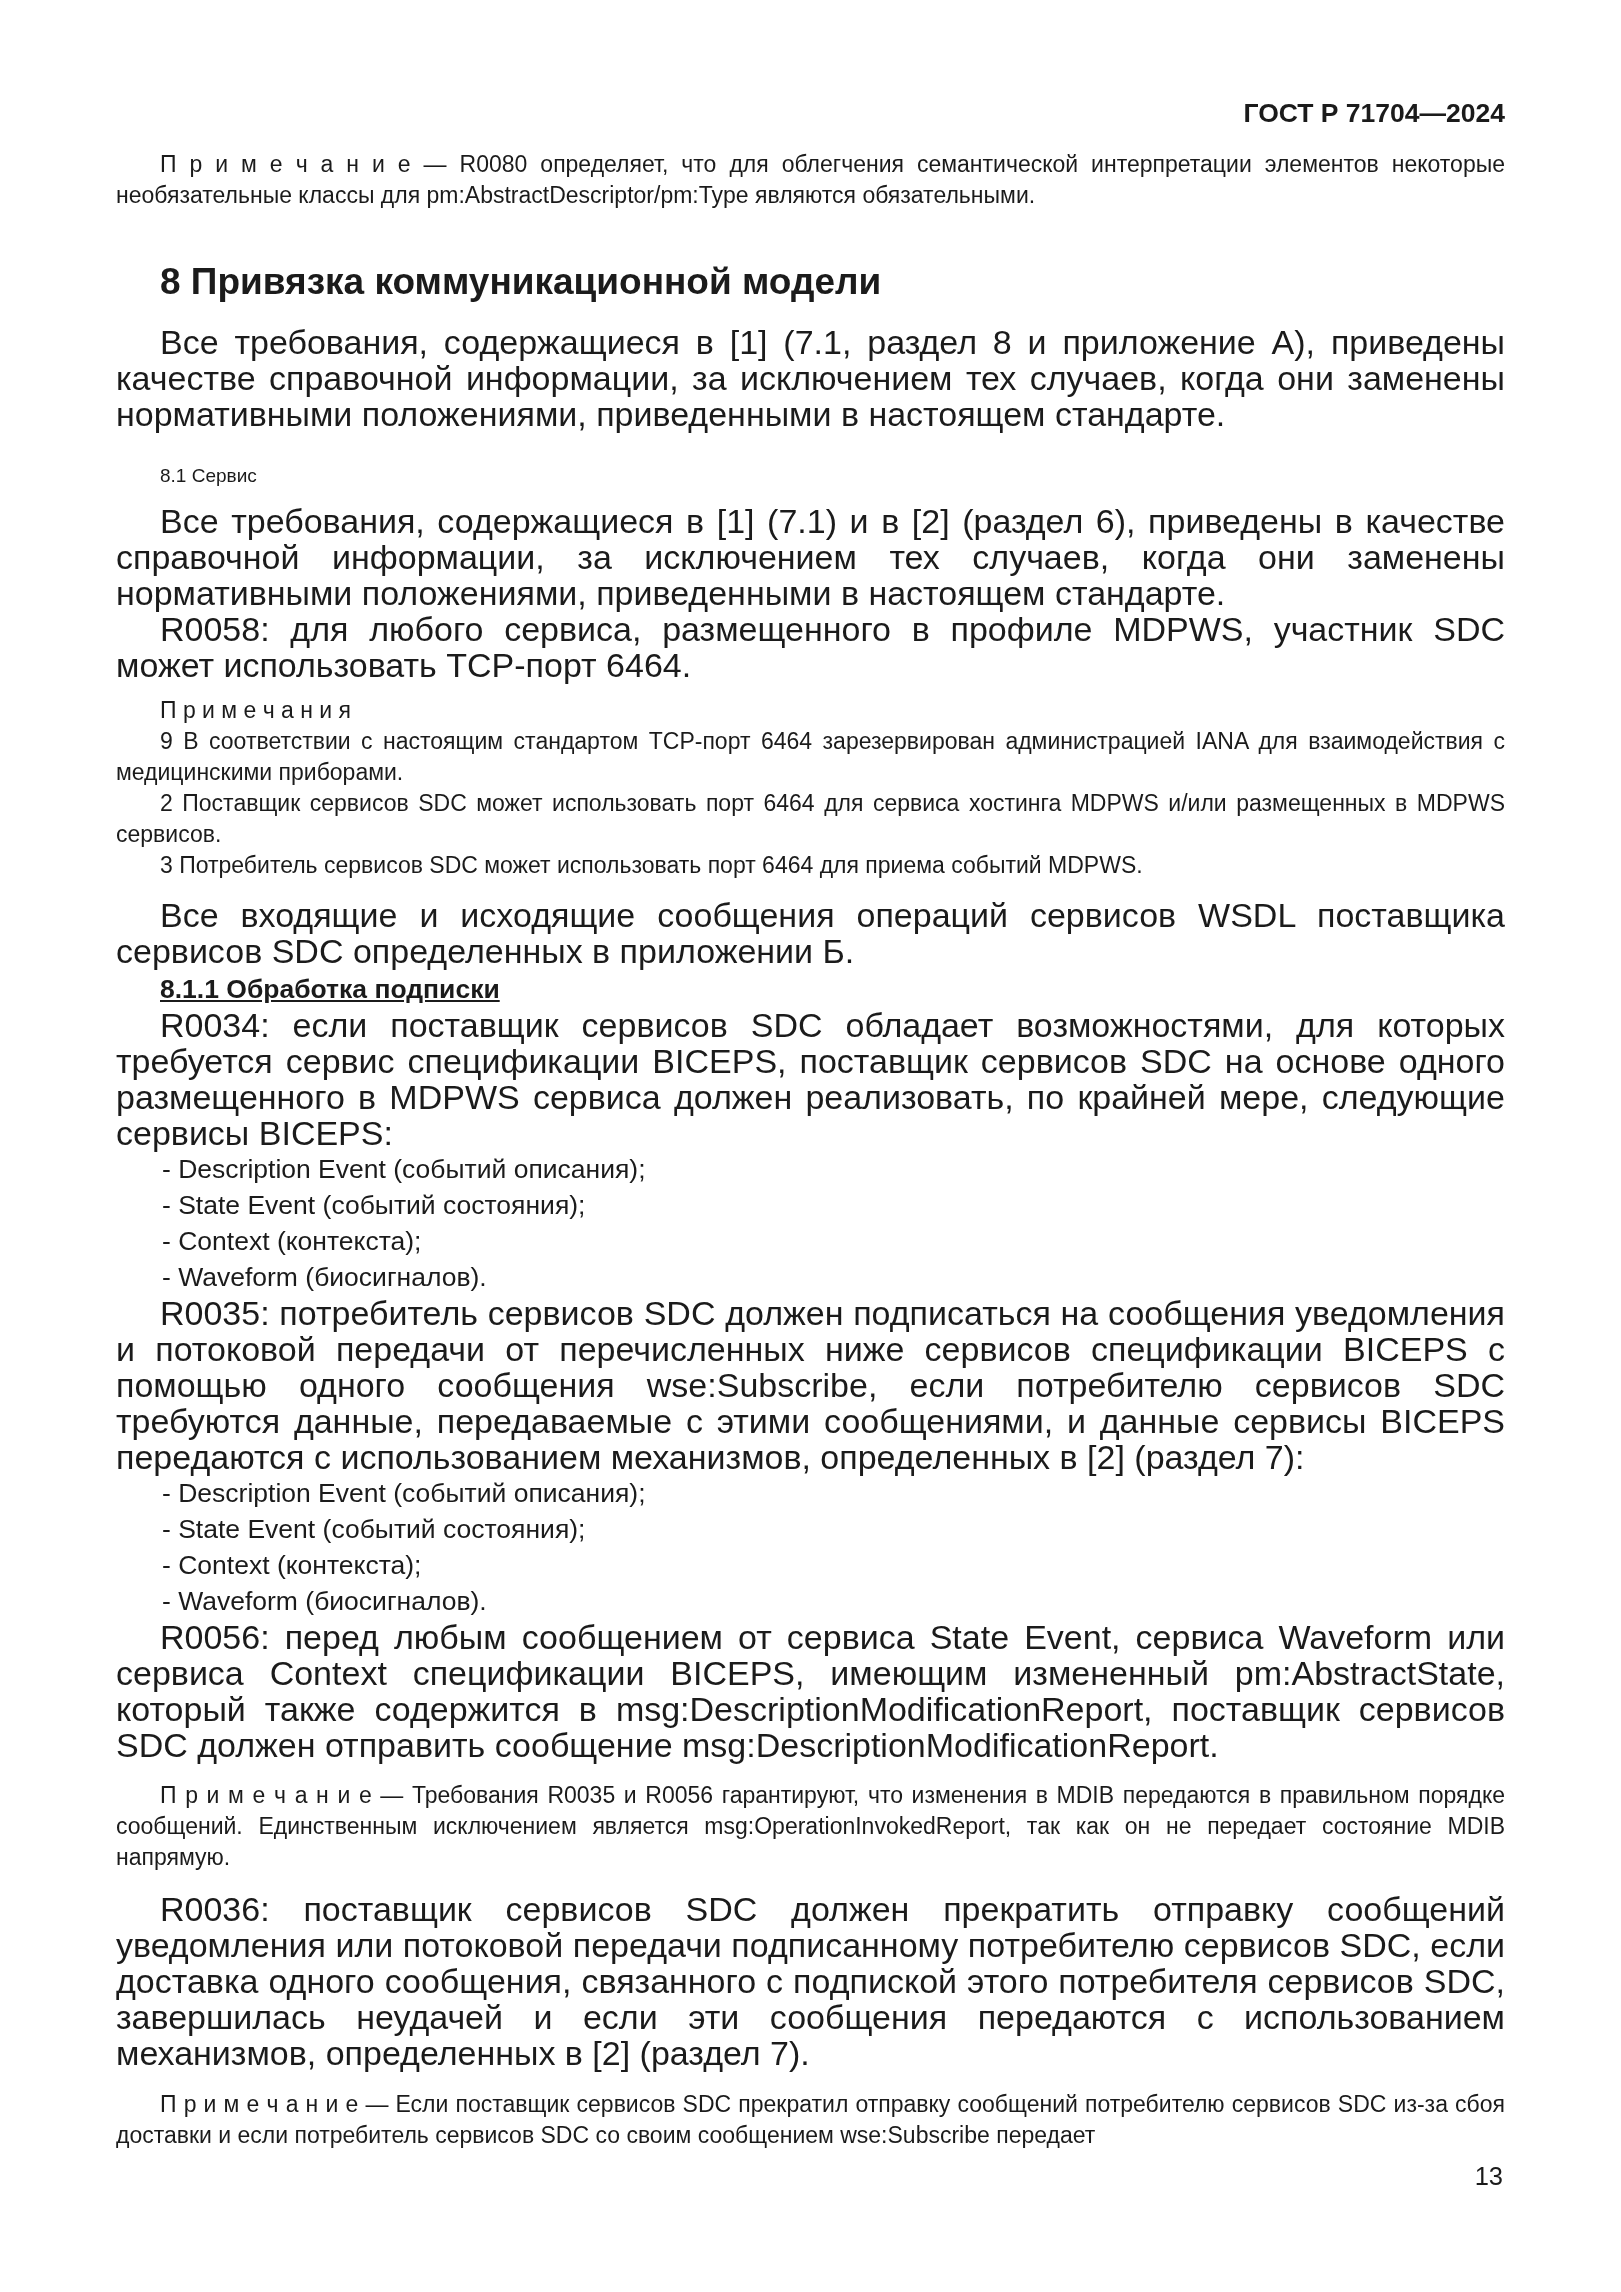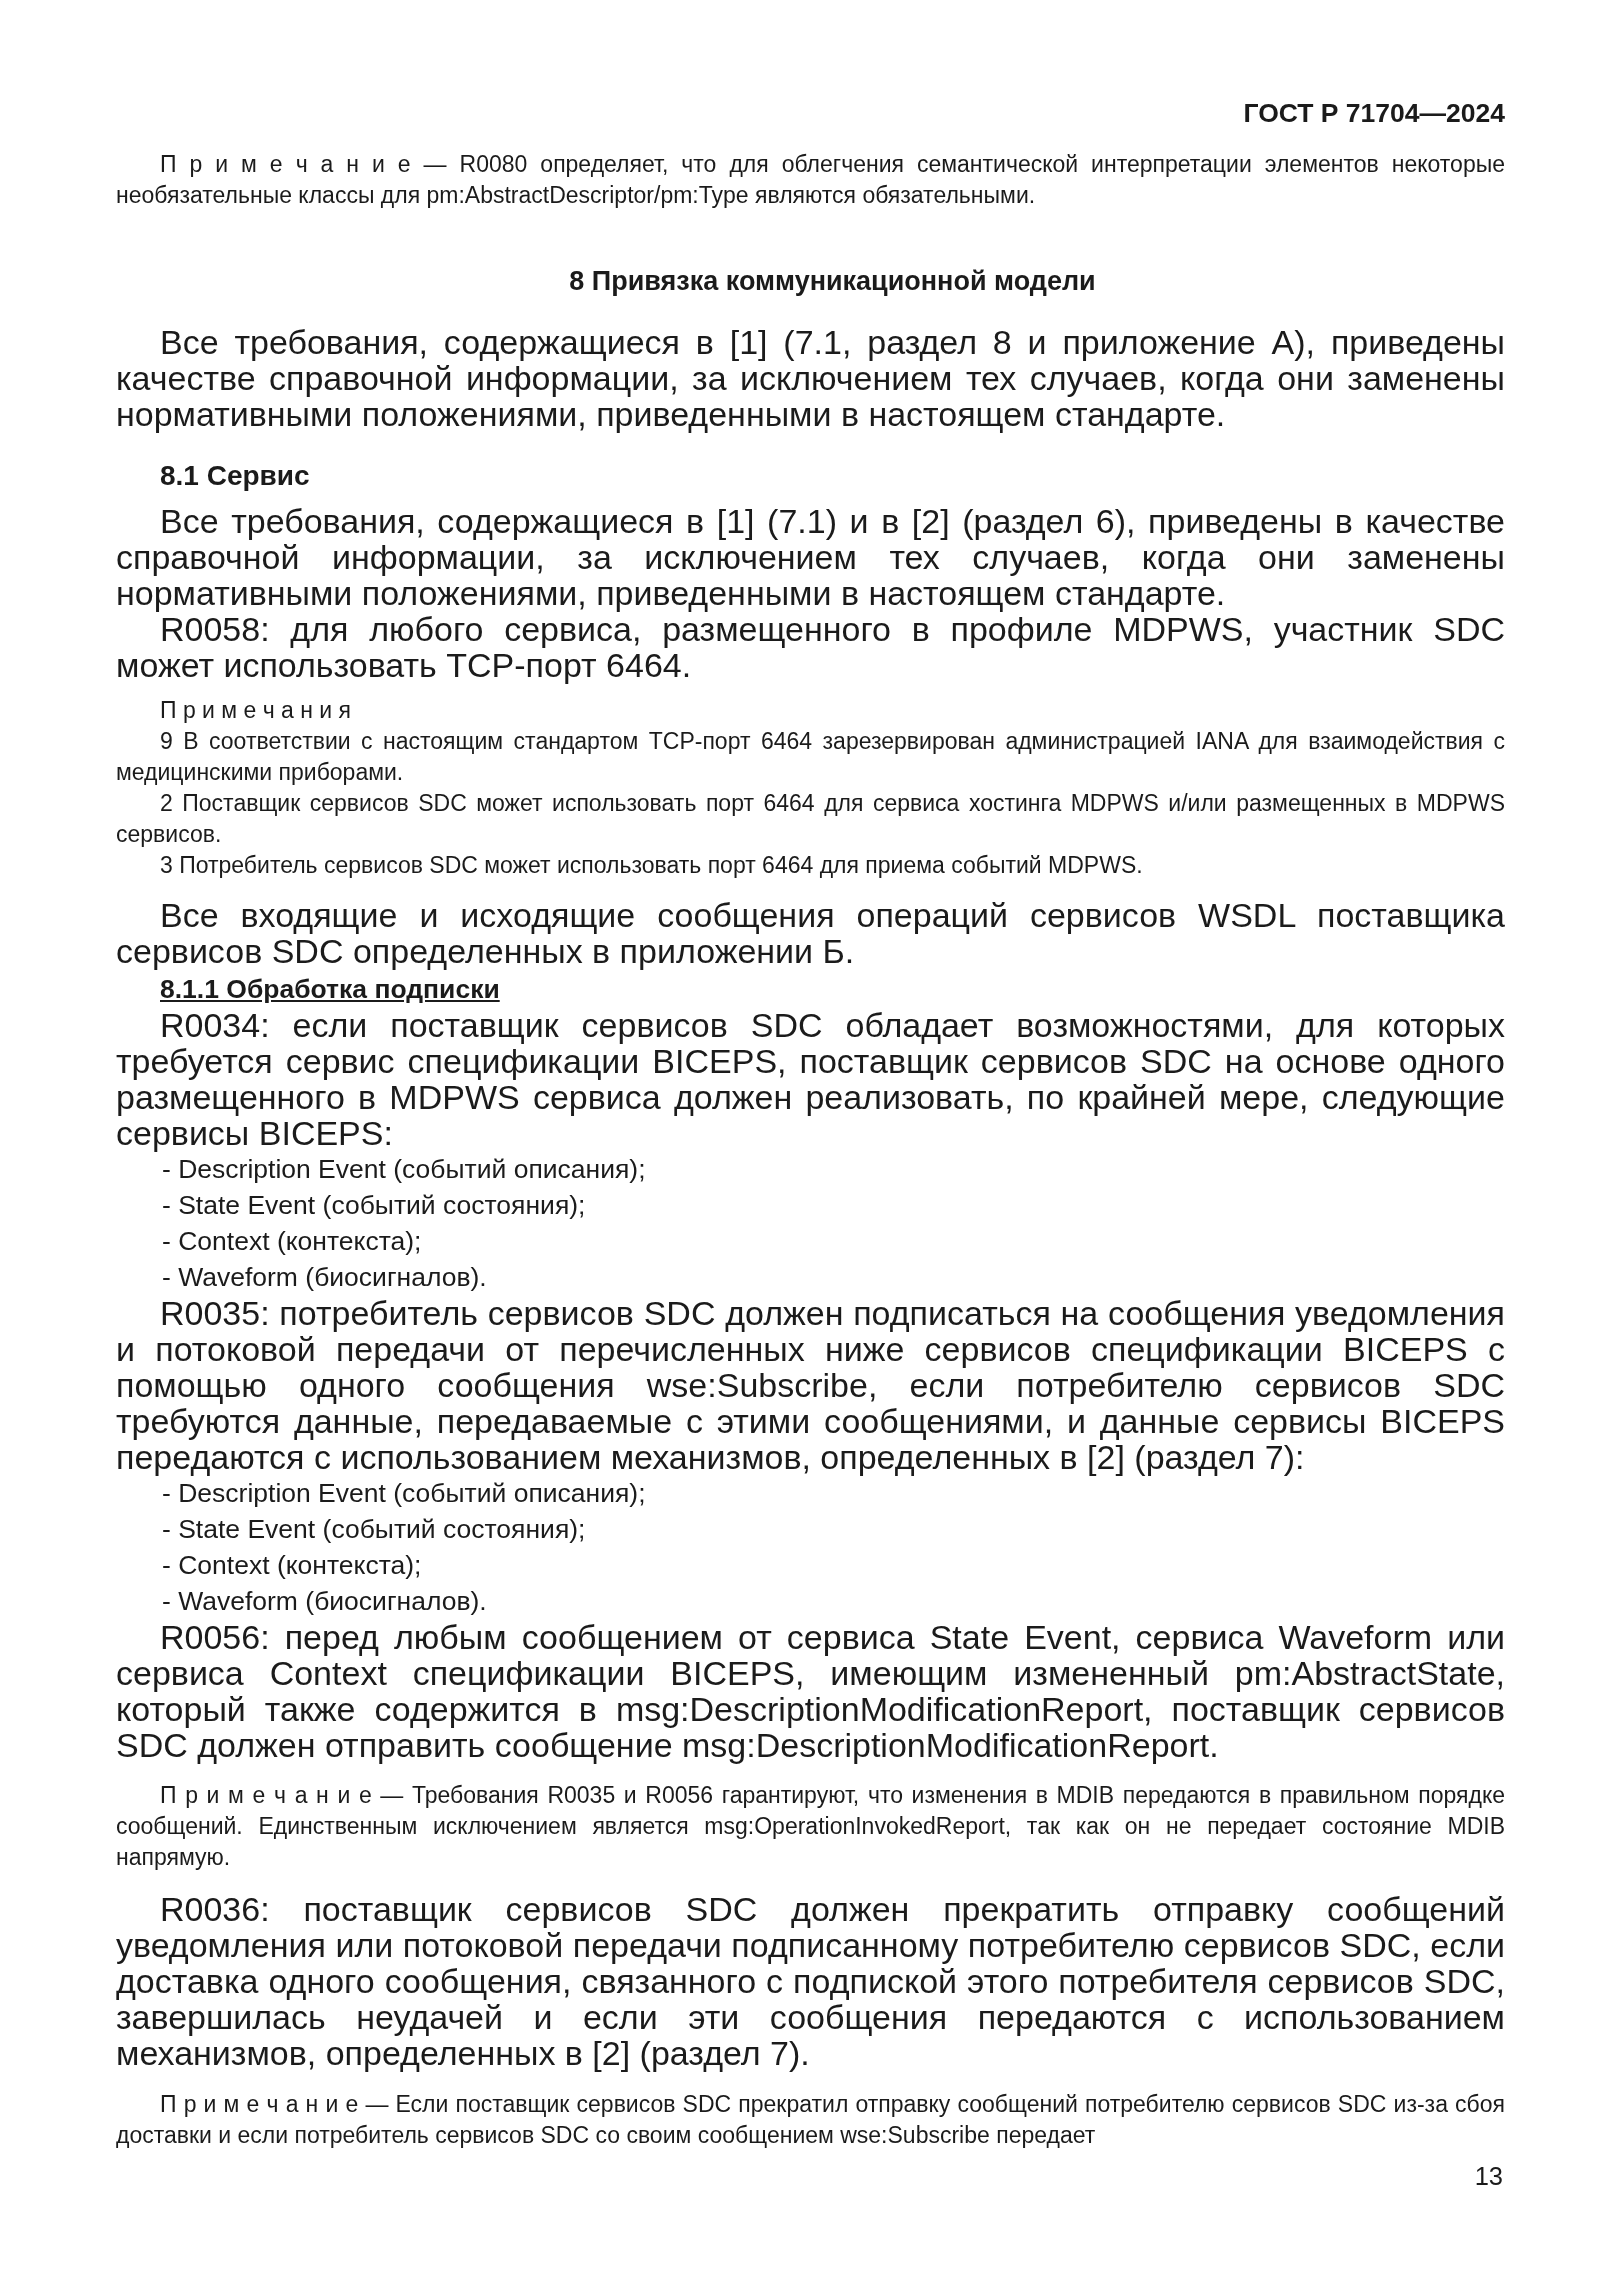--- a/index.html
+++ b/index.html
@@ -43,31 +43,30 @@
     text-align: justify;
     text-indent: 44px;
   }
   .notes-title {
     font-size: 23px;
     line-height: 31px;
     text-indent: 44px;
     margin-top: 11.8px;
   }
   h1.h-section {
-    font-size: 27px;
+    font-size: 37px;
     line-height: 39px;
     font-weight: bold;
     text-indent: 44px;
     margin: 51px 0 23.5px 0;
-    text-align: center;
   }
   h2.h-sub {
-    font-size: 28px;
+    font-size: 19px;
     line-height: 36px;
-    font-weight: bold;
+    font-weight: normal;
     text-indent: 44px;
     margin: 25.5px 0 9.8px 0;
   }
   h3.h-sub3 {
     font-size: 26.5px;
     line-height: 36px;
     font-weight: bold;
     text-indent: 44px;
     margin: 2px 0 0 0;
     text-decoration: underline;

